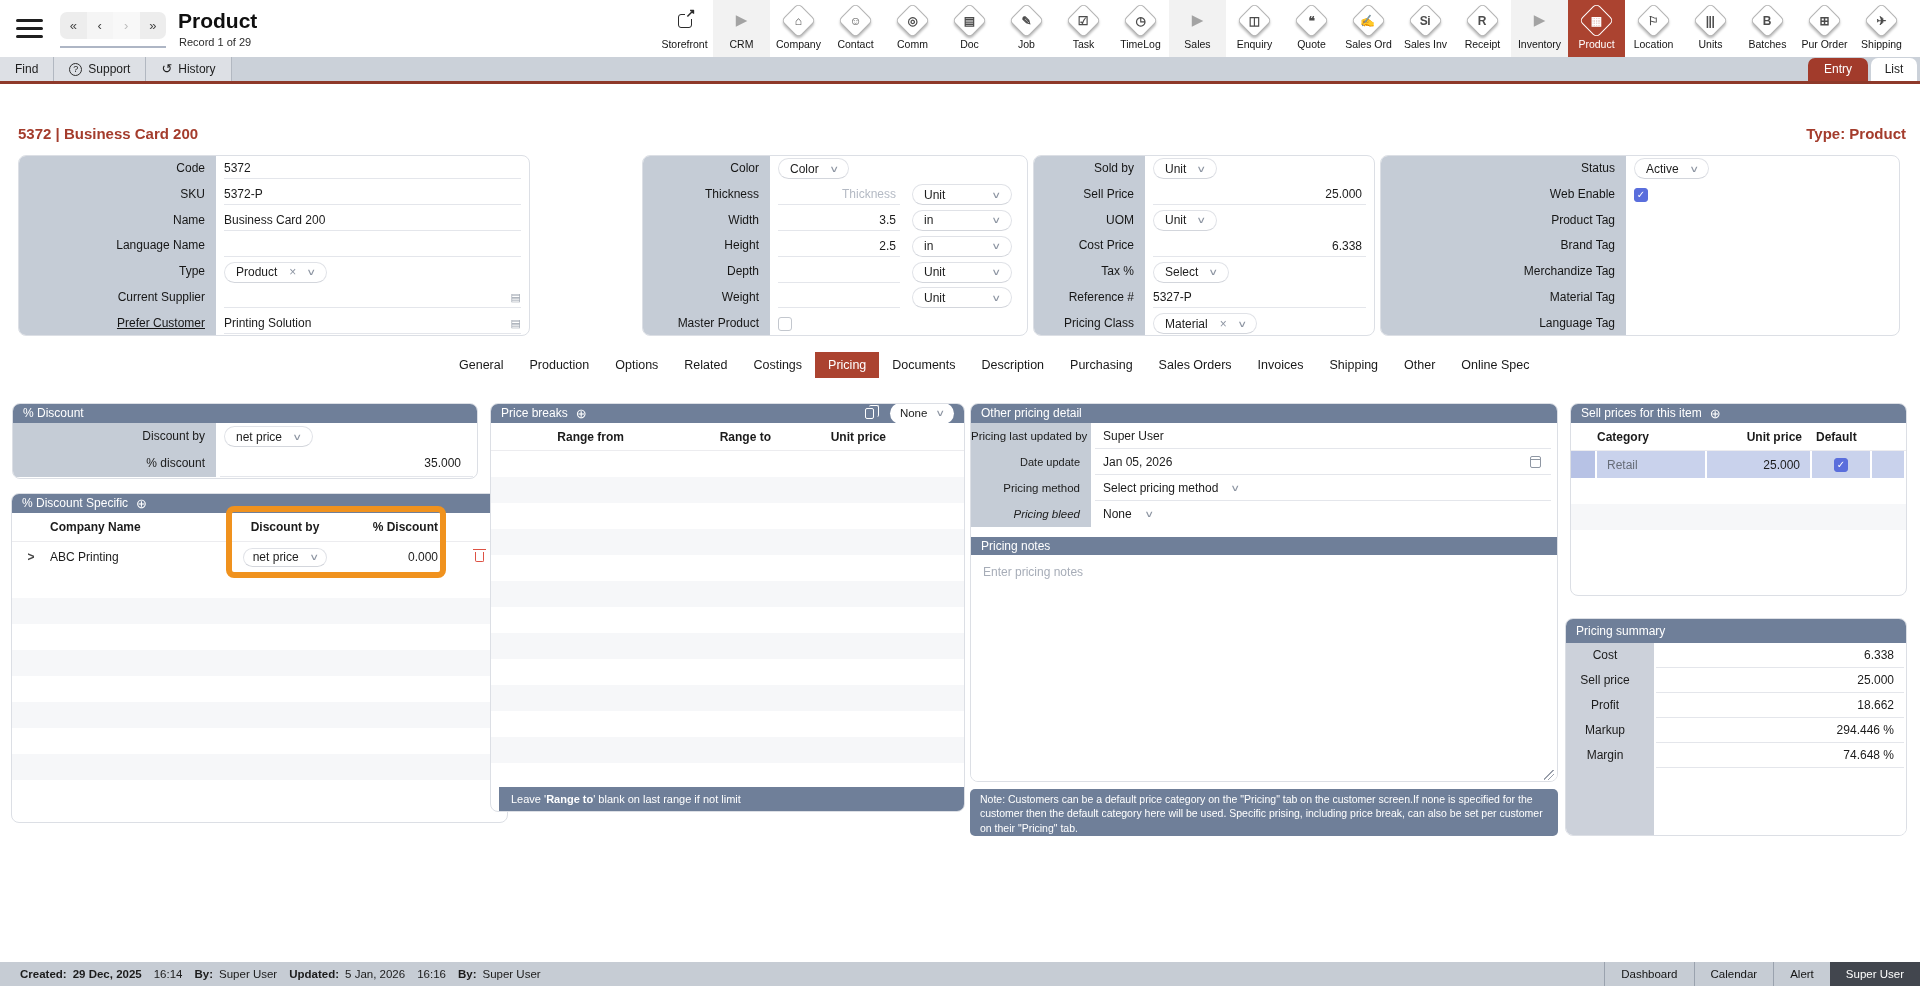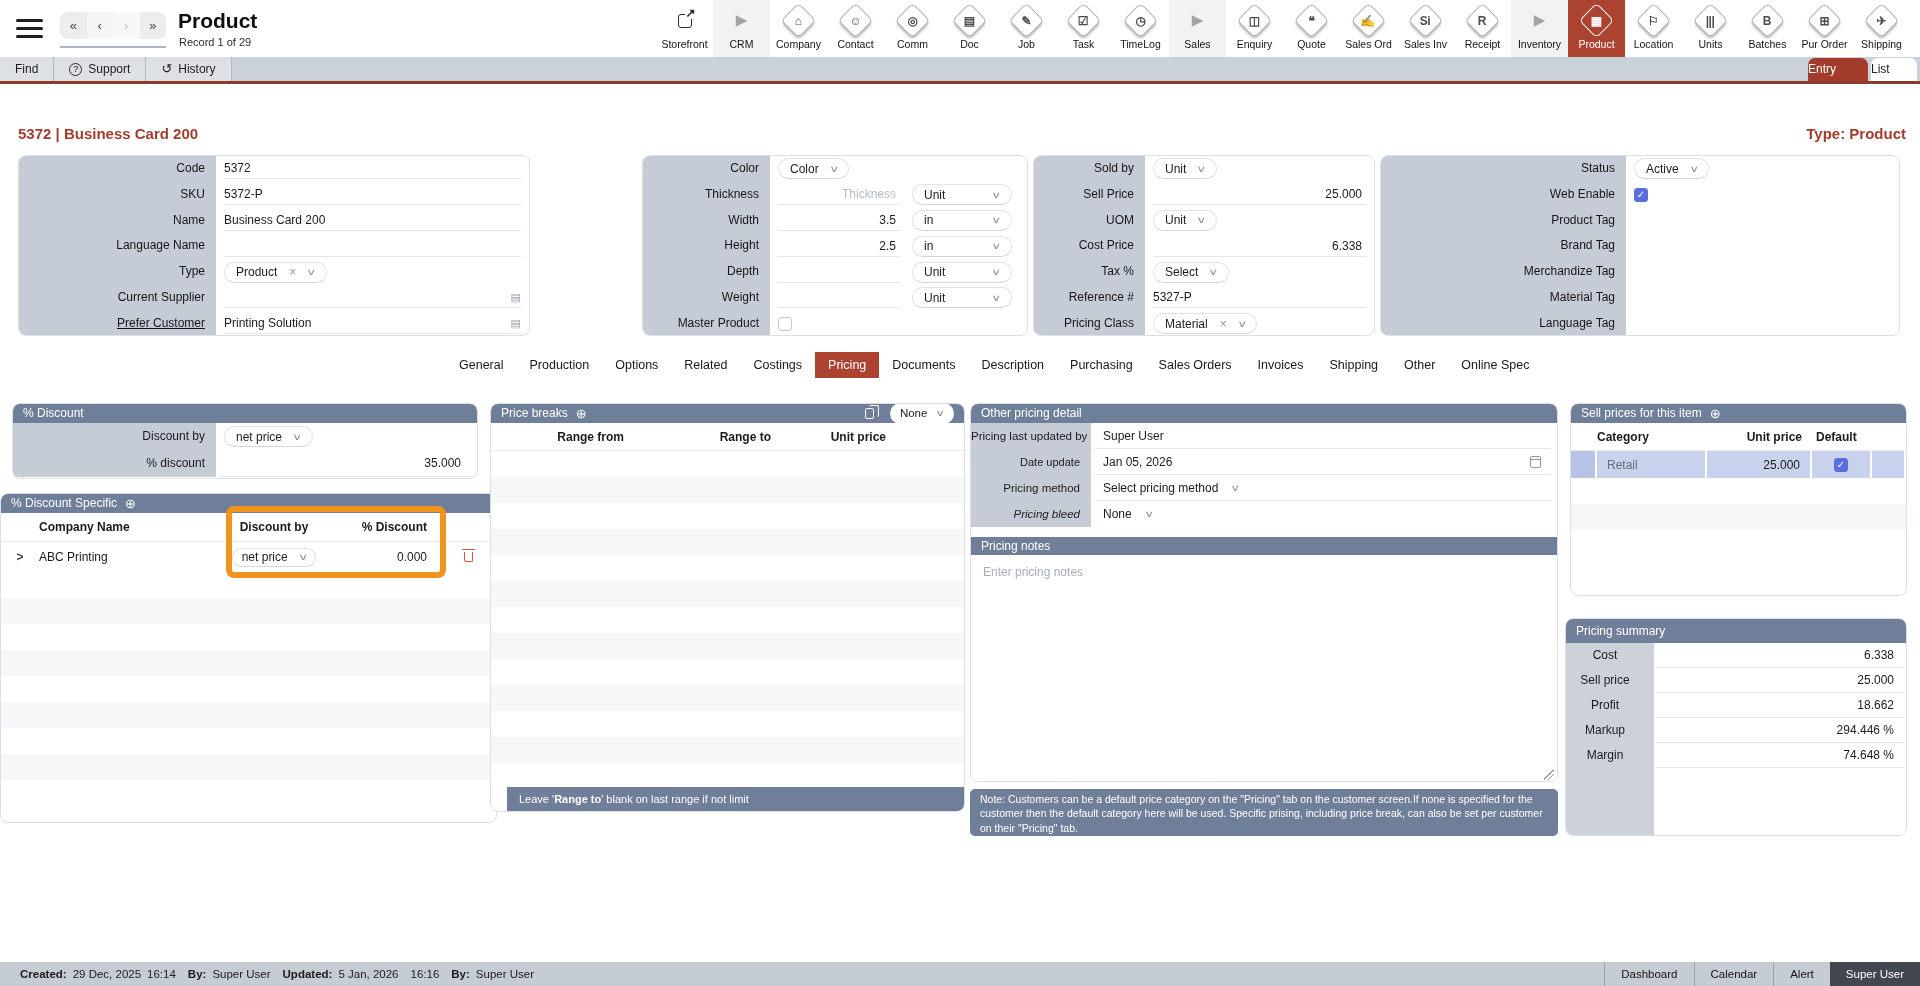--- a/index.html
+++ b/index.html
@@ -35,21 +35,21 @@
   .tbi.sel .dg,.tbi.sel .lbl{color:#fff}
   .ext{width:14px;height:14px;border:1.7px solid #2b2b2b;border-radius:3px;position:relative;margin-top:2px}
   .ext i{position:absolute;top:-8px;right:-5px;background:#fff;font-style:normal;font-size:12px;font-weight:700;color:#2b2b2b;line-height:1}
 
   
   .subbar{position:absolute;left:0;top:57px;width:1920px;height:27px;background:var(--sub);border-bottom:3px solid var(--redline)}
   .qtabs{position:absolute;left:0;top:0;height:24px;display:flex}
   .qtab{background:#dde0e5;border-right:1px solid #b2b8c1;padding:0 15px;font-size:12px;line-height:24px;color:#1d1d1d;cursor:pointer;display:flex;align-items:center;gap:6px}
   .qcirc{width:13px;height:13px;border:1.3px solid #2c2c2c;border-radius:50%;font-size:9px;line-height:11px;text-align:center;display:inline-block}
   .hist{font-size:13px}
-  .vtab{position:absolute;bottom:0;height:23px;border-radius:7px 7px 0 0;font-size:12px;text-align:left;line-height:23px;cursor:pointer}
+  .vtab{position:absolute;bottom:0;height:23px;border-radius:7px 7px 0 0;font-size:12px;text-align:center;line-height:23px;cursor:pointer}
   .vtab.entry{right:52px;width:60px;background:#a23b2b;color:#fff}
   .vtab.list{right:3px;width:46px;background:#fff;color:#222}
 
   
   .rectitle{position:absolute;left:18px;top:125px;font-size:15px;font-weight:700;color:#a43c2c}
   .rectype{position:absolute;right:14px;top:125px;font-size:15px;font-weight:700;color:#a43c2c}
 
   
   .fgroup{position:absolute;top:155px;height:181px;border:1px solid var(--bord);border-radius:8px;overflow:hidden;display:grid;grid-auto-rows:25.8px;background:#fff}
   .fgroup .flab{background:var(--lab);font-size:12px;color:#161616;text-align:right;padding-right:11px;line-height:25.8px;white-space:nowrap;overflow:hidden}
@@ -527,21 +527,21 @@
             <span class="chev">∨</span>
           </span>
         </div>
       <div class="labcell" style="line-height:27px">% discount</div>
       <div class="valcell uline" style="margin:0 4px">
           <span class="rnum">35.000</span>
         </div>
     </div>
   </div>
 
-  <div class="panel" style="left:0;top:493px;width:497px;height:330px">
+  <div class="panel" style="left:11px;top:493px;width:497px;height:330px">
     <div class="phdr">
       <span>% Discount Specific</span>
       <span class="add">⊕</span>
     </div>
     <div class="tblhead" style="grid-template-columns:38px 172px 126px 104px 1fr;height:29px">
       <div></div>
       <div>Company Name</div>
       <div style="text-align:center">Discount by</div>
       <div style="text-align:right;padding-right:14px">% Discount</div>
       <div></div>
@@ -598,21 +598,21 @@
         <div class="stripe" style="height: 26px;"></div>
         <div class="stripe alt" style="height: 26px;"></div>
         <div class="stripe" style="height: 26px;"></div>
         <div class="stripe alt" style="height: 26px;"></div>
         <div class="stripe" style="height: 26px;"></div>
         <div class="stripe alt" style="height: 26px;"></div>
         <div class="stripe" style="height: 26px;"></div>
         <div class="stripe alt" style="height: 26px;"></div>
         <div class="stripe" style="height: 26px;"></div>
       </div>
-    <div class="pfoot" style="height:24px;position:absolute;left:16px;right:0;bottom:0">
+    <div class="pfoot" style="height:24px;position:absolute;left:8px;right:0;bottom:0">
       <span>Leave '</span>
         <b>Range to</b>
         <span>' blank on last range if not limit</span>
     </div>
   </div>
 
   <div class="panel" style="left:970px;top:403px;width:588px;height:379px">
     <div class="phdr">
         <span>Other pricing detail</span>
       </div>
@@ -687,21 +687,21 @@
         <div class="ps-lab">Margin</div>
         <div class="ps-val">74.648 %</div>
         <div class="ps-fill" style="grid-row: span 3;"></div>
         <div></div>
       </div>
   </div>
 
   <div class="footer">
     <div class="fleft" id="foot-left">
         <b>Created:</b>
-        <span style="">29 Dec, 2025</span>
+        <span style="margin-right: 6px; font-weight: bold;">29 Dec, 2025</span>
         <span style="margin-right: 6px;">16:14</span>
         <b>By:</b>
         <span style="margin-right: 6px;">Super User</span>
         <b>Updated:</b>
         <span style="margin-right: 6px;">5 Jan, 2026</span>
         <span style="margin-right: 6px;">16:16</span>
         <b>By:</b>
         <span style="margin-right: 6px;">Super User</span>
       </div>
     <div class="fright" id="foot-right">

